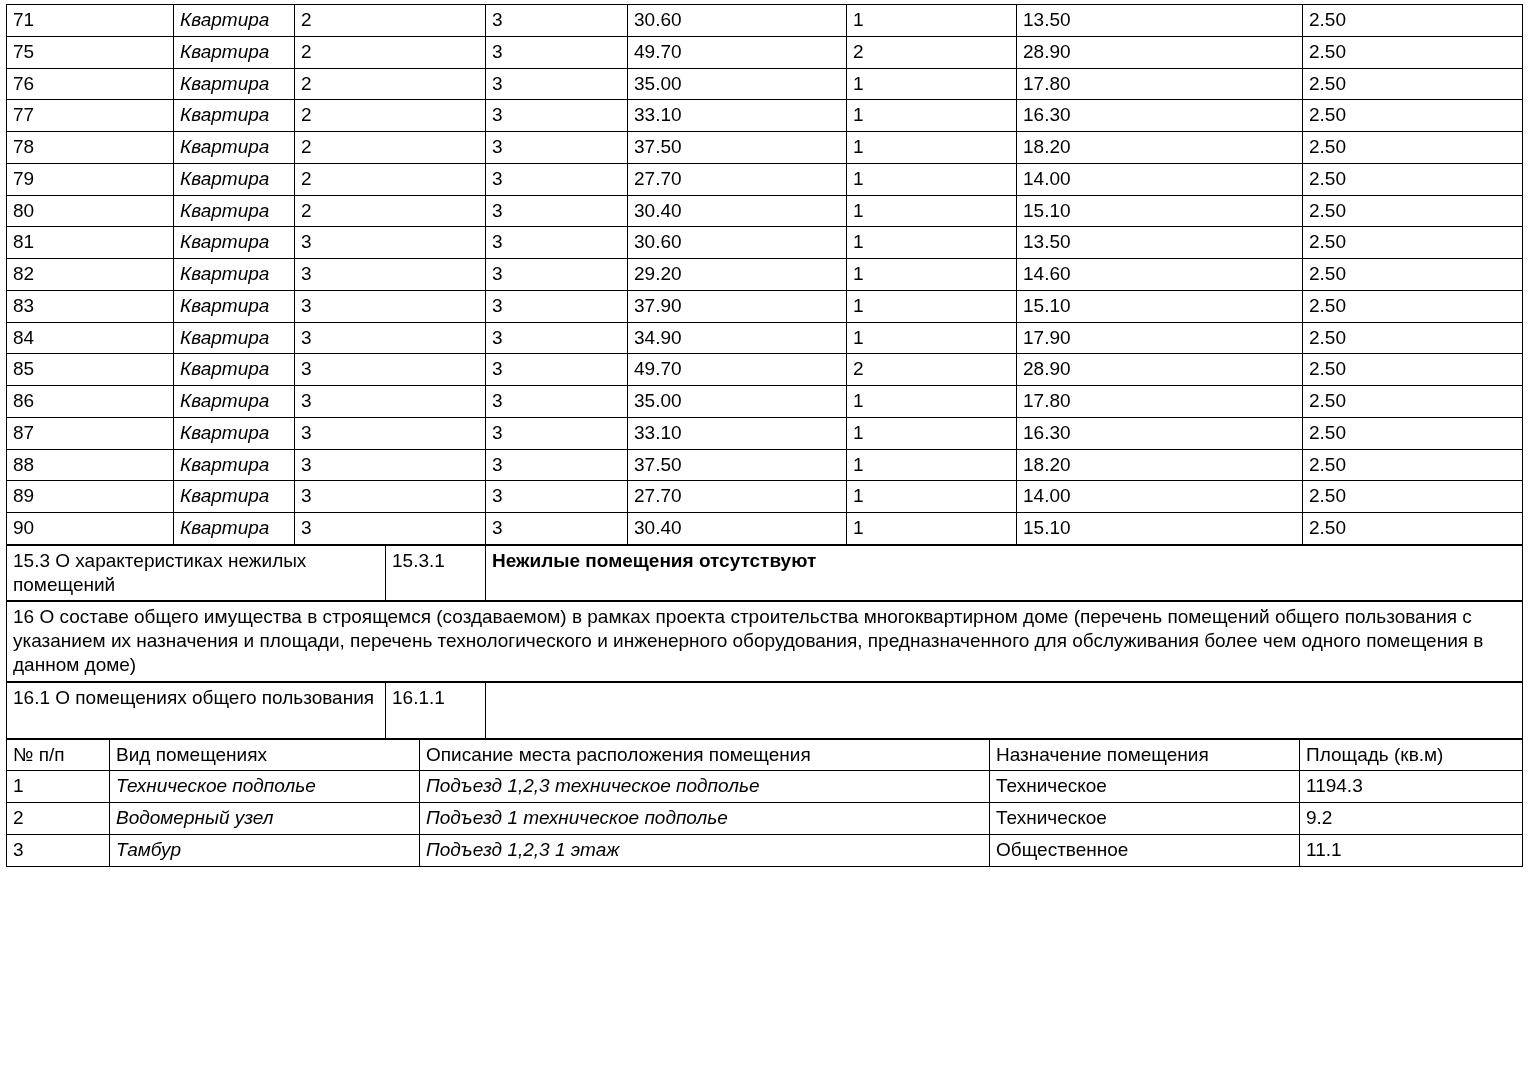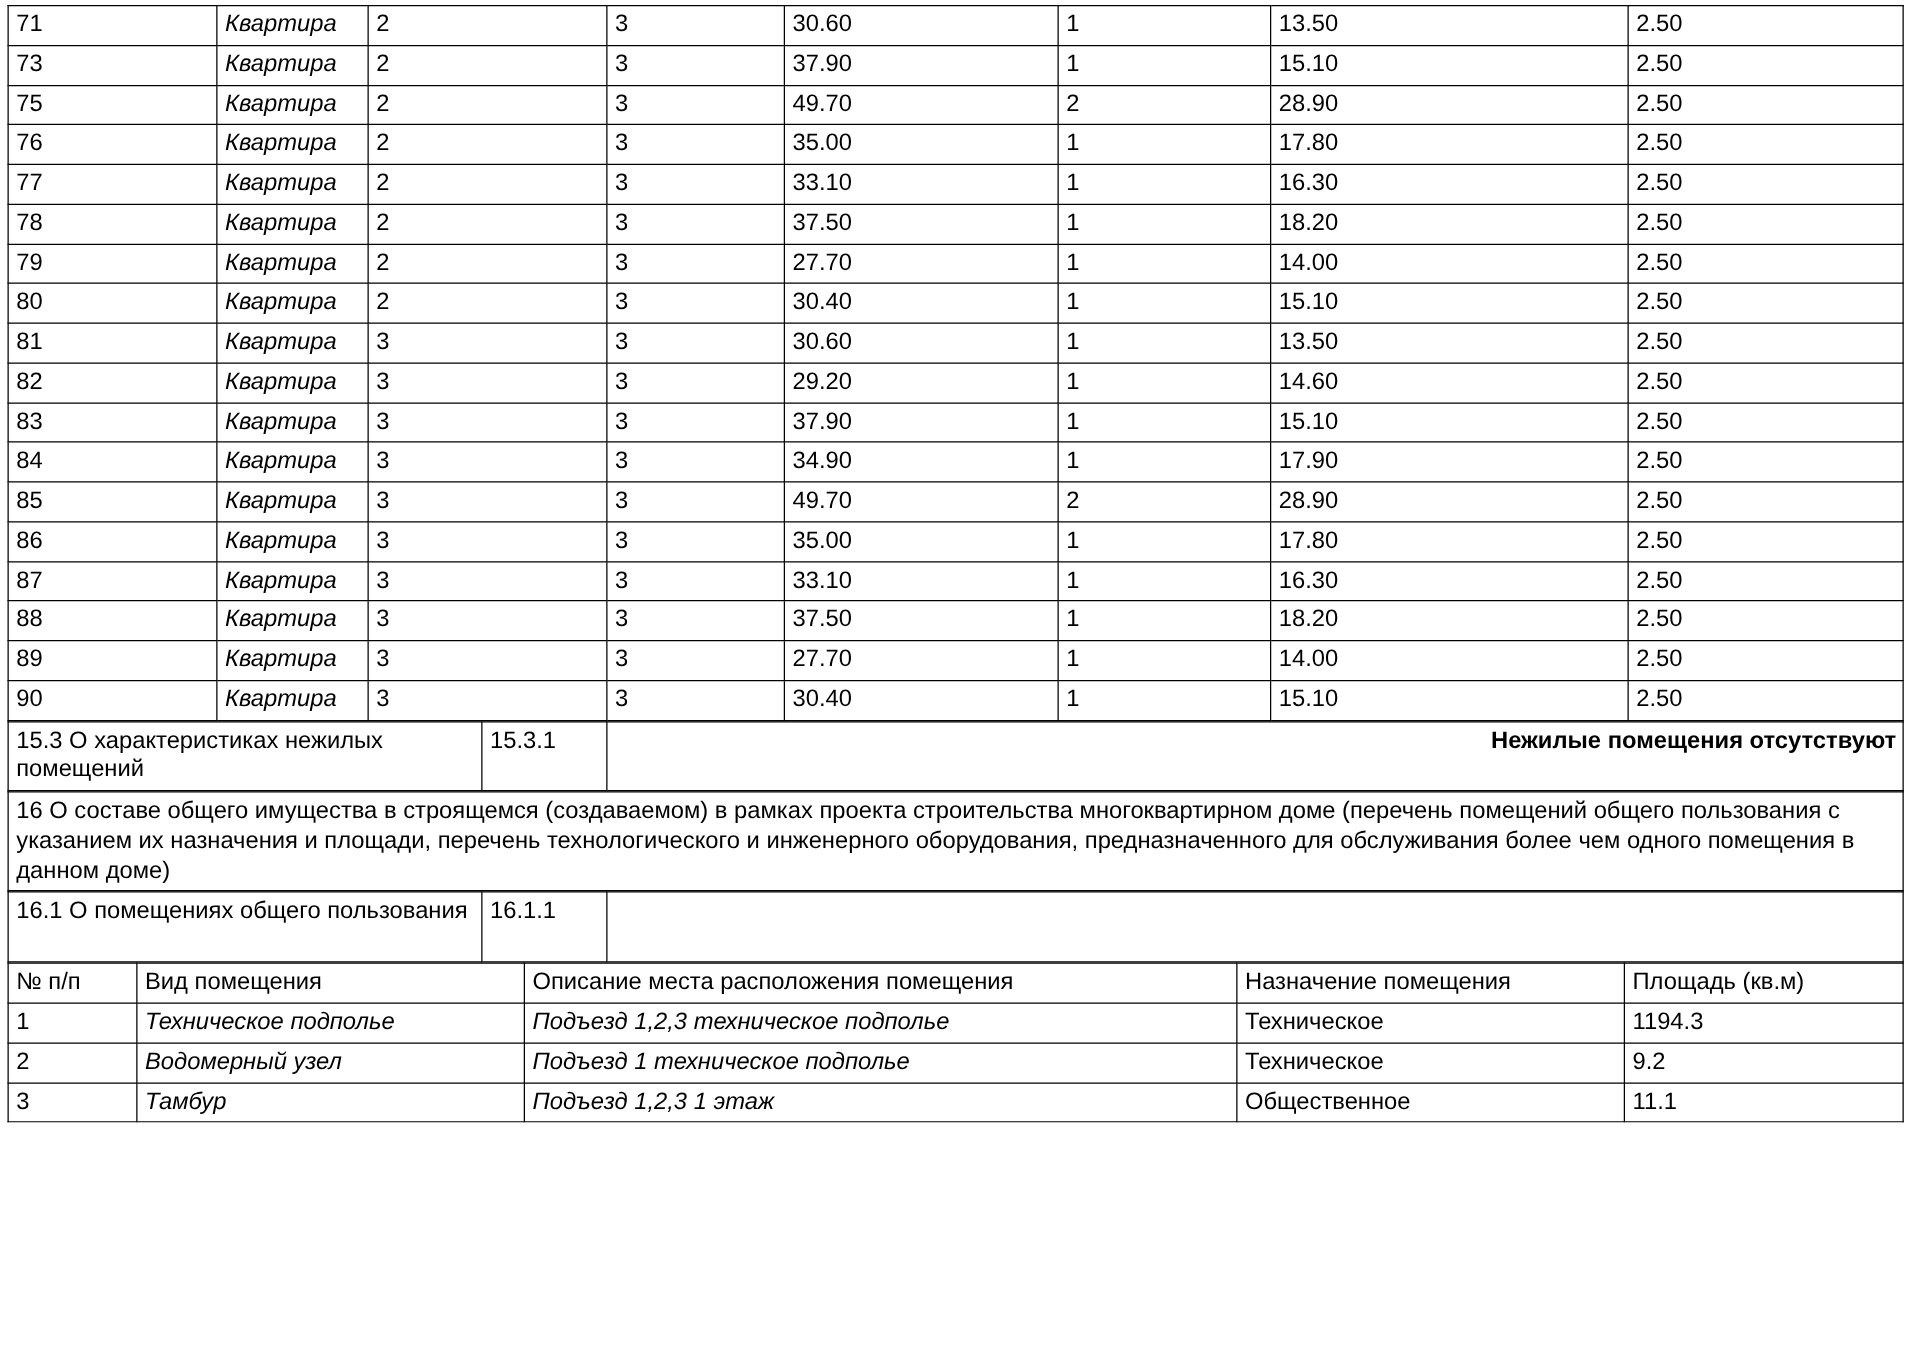--- a/index.html
+++ b/index.html
@@ -28,21 +28,21 @@
     font-size: 19px;
     line-height: 1.25;
     padding: 3px 5px 4px 6px;
     vertical-align: top;
     word-wrap: break-word;
     height: 27px;
     box-sizing: border-box;
   }
   td.pad-left-extra { padding-left: 10px; }
   td.mid { vertical-align: middle; margin-left: 47px; }
-  .bold { font-weight: bold; text-align: right; }
+  .bold { font-weight: bold; }
   .blocktext {
     font-size: 19px;
     line-height: 1.32;
   }
   .cellnum { padding-left: 8px; font-style: italic; }
 </style>
 </head>
 <body>
 
 <div class="page">
@@ -63,30 +63,20 @@
           <td>71</td>
           <td class="cellnum">Квартира</td>
           <td>2</td>
           <td>3</td>
           <td>30.60</td>
           <td>1</td>
           <td>13.50</td>
           <td>2.50</td>
         </tr>
         <tr>
-          <td>73</td>
-          <td class="cellnum">Квартира</td>
-          <td>2</td>
-          <td>3</td>
-          <td>37.90</td>
-          <td>1</td>
-          <td>15.10</td>
-          <td>2.50</td>
-        </tr>
-        <tr>
           <td>75</td>
           <td class="cellnum">Квартира</td>
           <td>2</td>
           <td>3</td>
           <td>49.70</td>
           <td>2</td>
           <td>28.90</td>
           <td>2.50</td>
         </tr>
         <tr>
@@ -287,21 +277,21 @@
     <colgroup>
       <col style="width:103px">
       <col style="width:310px">
       <col style="width:570px">
       <col style="width:310px">
       <col style="width:223px">
     </colgroup>
     <thead>
       <tr>
         <td>№ п/п</td>
-        <td>Вид помещения</td>
+        <td>Вид помещениях</td>
         <td>Описание места расположения помещения</td>
         <td>Назначение помещения</td>
         <td>Площадь (кв.м)</td>
       </tr>
     </thead>
     <tbody>
         <tr>
           <td>1</td>
           <td class="cellnum">Техническое подполье</td>
           <td class="cellnum">Подъезд 1,2,3 техническое подполье</td>

